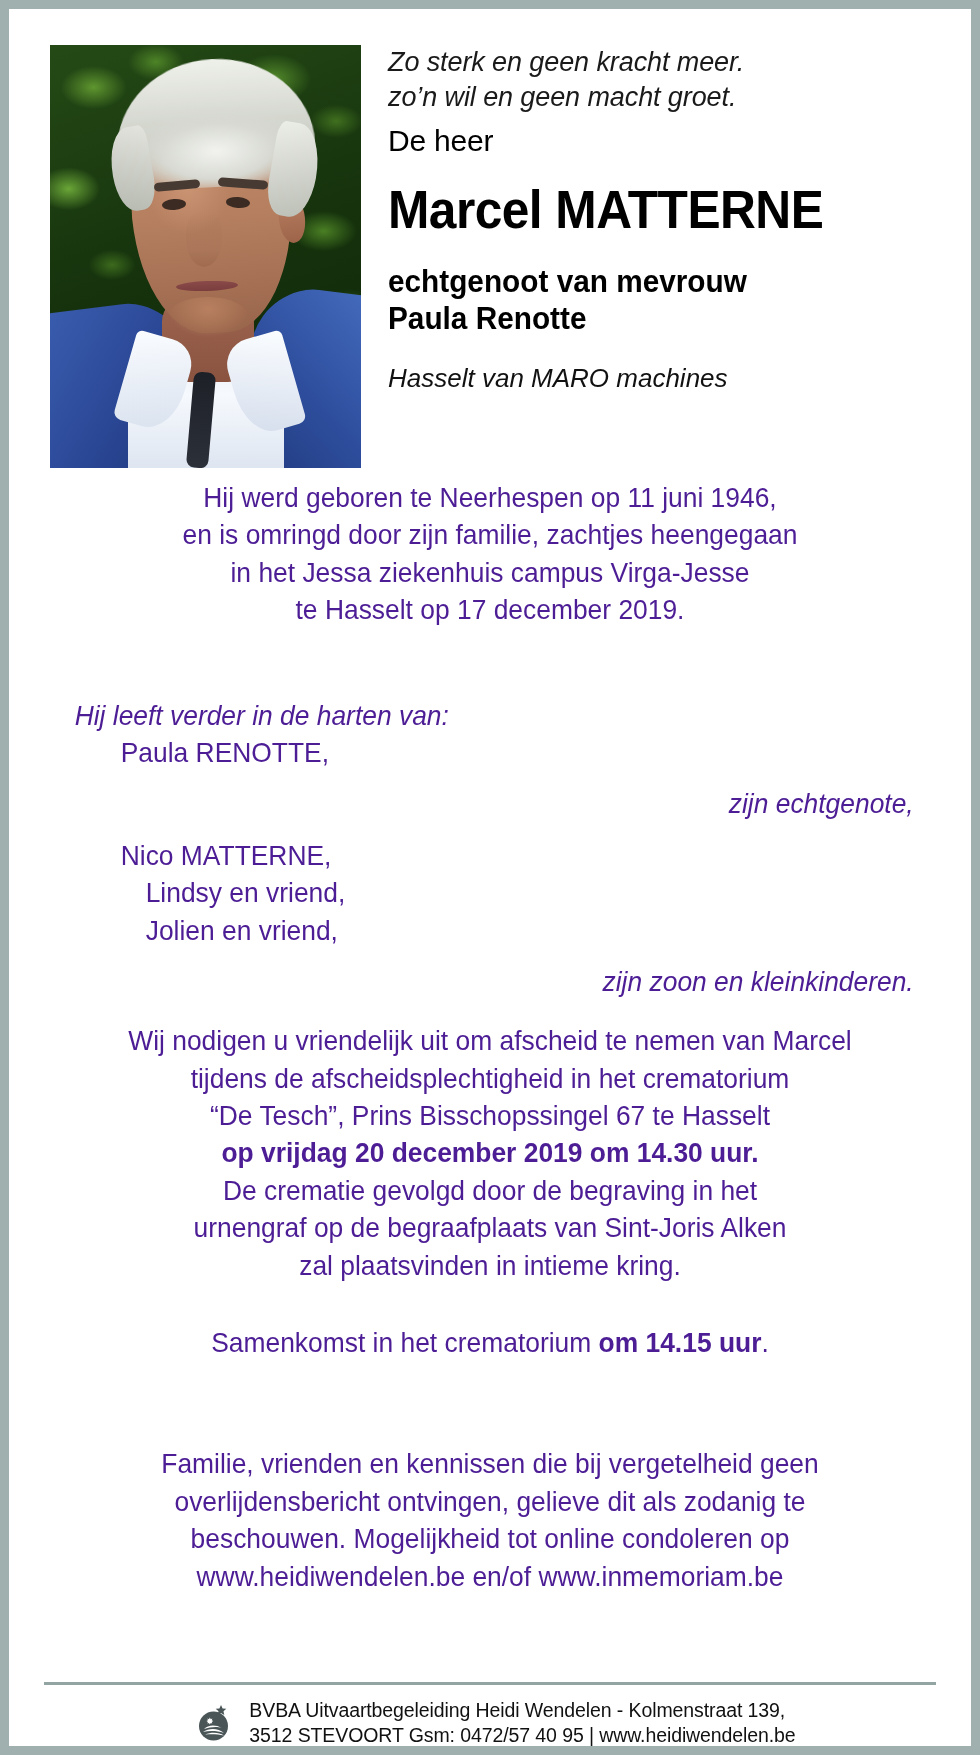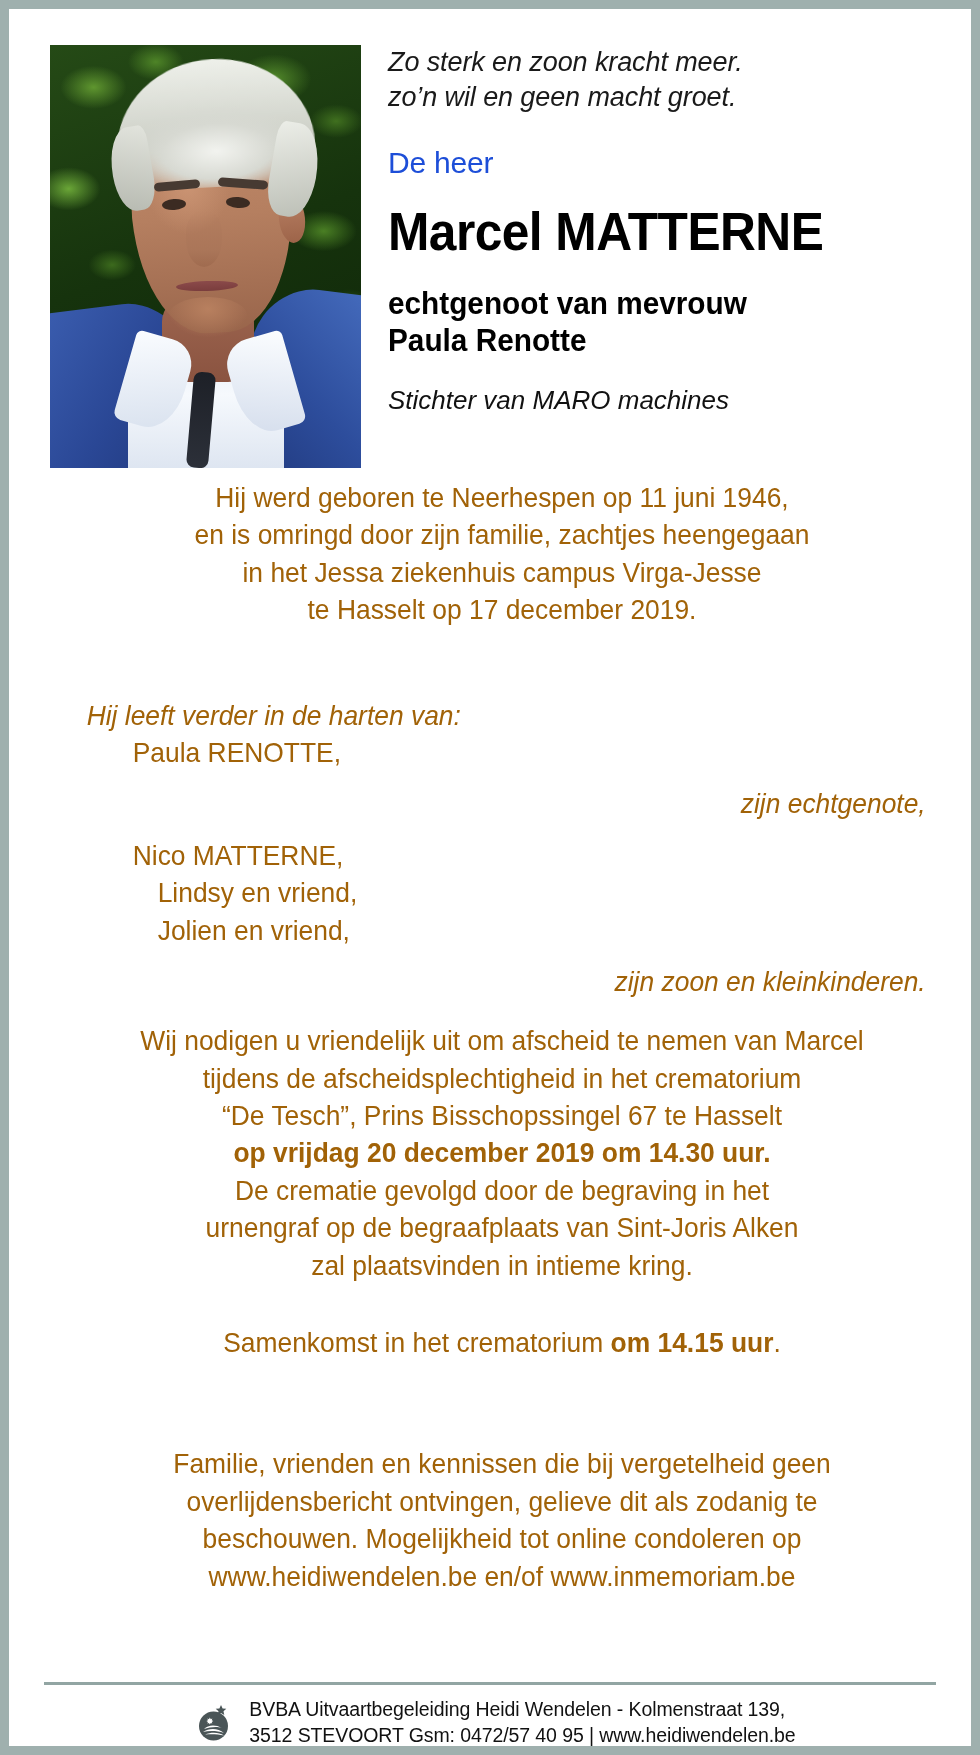--- a/index.html
+++ b/index.html
@@ -209,23 +209,23 @@
     width: 560px;
   }
   .quote {
     font-style: italic;
     font-size: 27px;
     line-height: 1.28;
     color: #1a1a1a;
     letter-spacing: -0.1px;
   }
   .deheer {
-    margin-top: 32px;
+    margin-top: 10px;
     font-size: 30px;
-    color: #1d4ed8;
+    color: #000000;
     letter-spacing: -0.2px;
   }
   .fullname {
     margin-top: 20px;
     font-size: 54px;
     font-weight: bold;
     letter-spacing: -0.6px;
     color: #000;
     transform: scaleX(0.92);
     transform-origin: left center;
@@ -243,25 +243,25 @@
   .founder {
     margin-top: 26px;
     font-style: italic;
     font-size: 26px;
     color: #111;
   }
 
   
   .body-wrap {
     position: absolute;
-    left: 44px;
+    left: 32px;
     top: 470px;
     width: 898px;
     text-align: center;
-    color: #a16207;
+    color: #4c1d95;
   }
   .blk { margin: 0; }
   .ln {
     font-size: 27.5px;
     line-height: 1.36;
     transform: scaleX(0.96);
     transform-origin: center center;
     white-space: pre;
   }
   .ln.b { font-weight: bold; }
@@ -293,21 +293,21 @@
     height: 3px;
     background: #92a5a3;
   }
   .footer {
     position: absolute;
     left: 35px;
     right: 28px;
     top: 1688px;
     height: 52px;
     display: flex;
-    align-items: flex-start;
+    align-items: flex-end;
     justify-content: center;
   }
   .foot-inner {
     display: flex;
     align-items: center;
     gap: 14px;
   }
   .foot-logo {
     width: 44px;
     height: 44px;
@@ -348,30 +348,30 @@
         <div class="ph-browR"></div>
         <div class="ph-eyeL"></div>
         <div class="ph-eyeR"></div>
         <div class="ph-nose"></div>
         <div class="ph-mouth"></div>
         <div class="ph-chin"></div>
       </div>
 
       <div class="hdr-right">
         <div class="quote">
-          <div>Zo sterk en zoon kracht meer.</div>
+          <div>Zo sterk en geen kracht meer.</div>
           <div>zo’n wil en geen macht groet.</div>
         </div>
         <div class="deheer">De heer</div>
         <div class="fullname">Marcel MATTERNE</div>
         <div class="spouse">
           <div>echtgenoot van mevrouw</div>
           <div>Paula Renotte</div>
         </div>
-        <div class="founder">Stichter van MARO machines</div>
+        <div class="founder">Hasselt van MARO machines</div>
       </div>
     </div>
 
     <div class="body-wrap">
 
       <div class="blk">
         <div class="ln">Hij werd geboren te Neerhespen op 11 juni 1946,</div>
         <div class="ln">en is omringd door zijn familie, zachtjes heengegaan</div>
         <div class="ln">in het Jessa ziekenhuis campus Virga-Jesse</div>
         <div class="ln">te Hasselt op 17 december 2019.</div>

